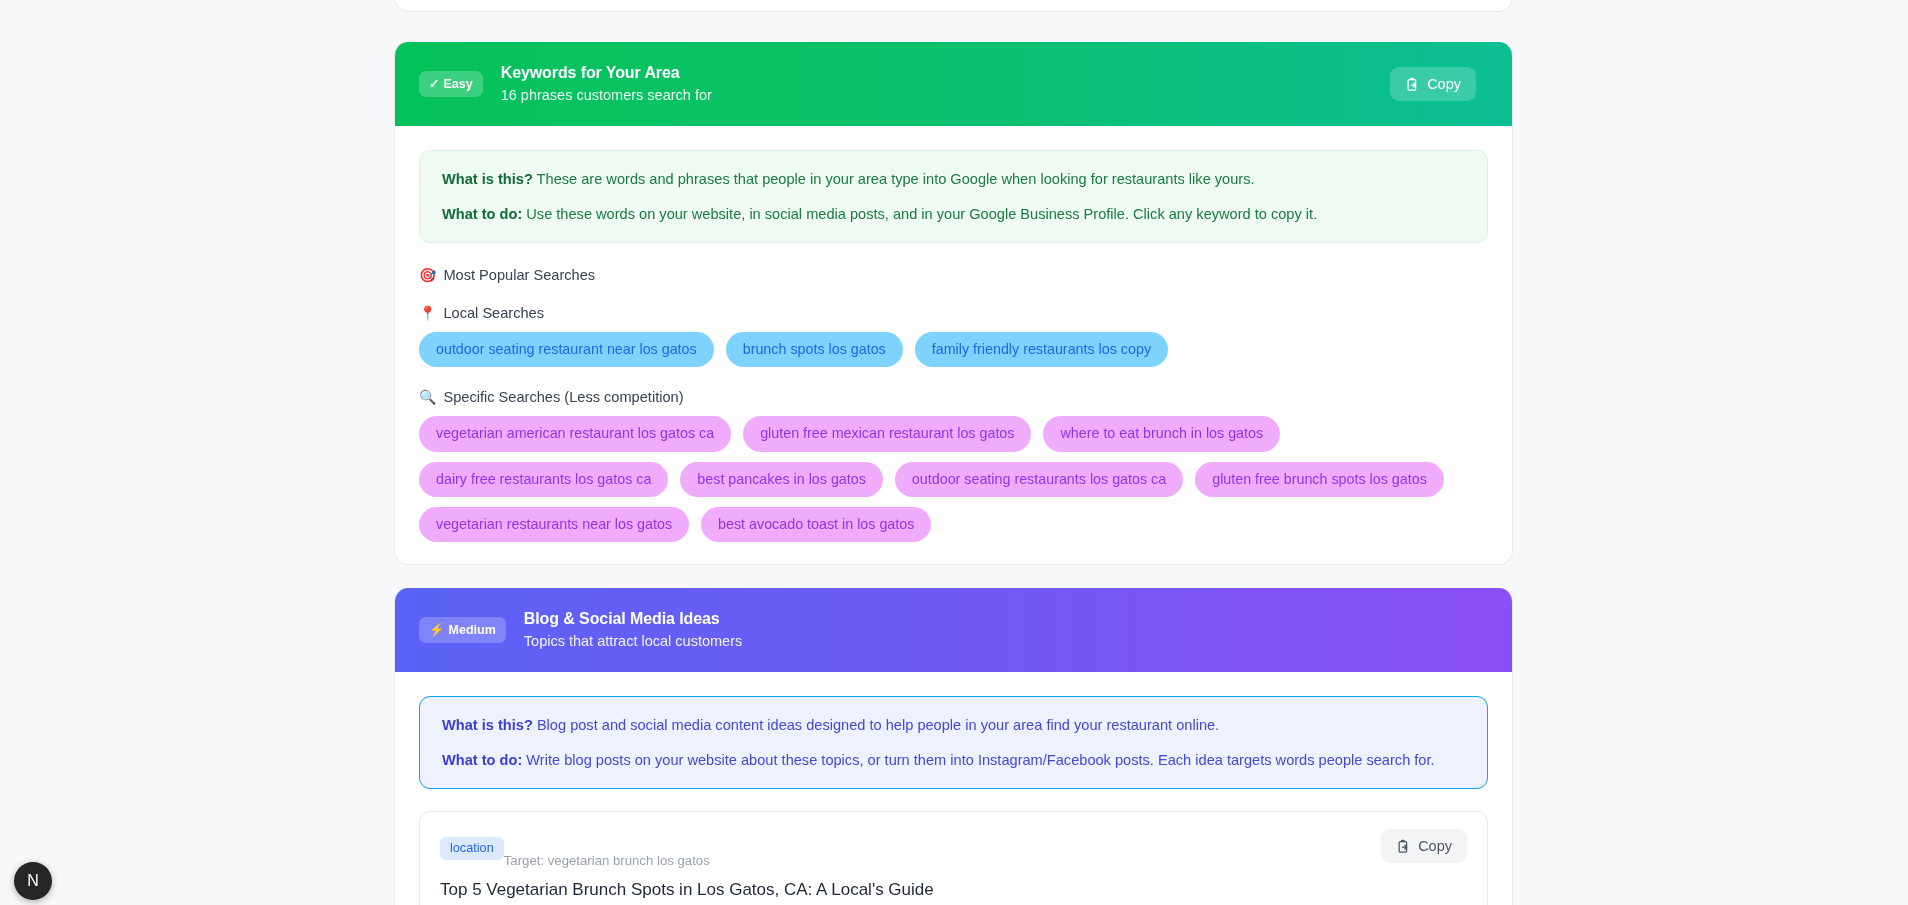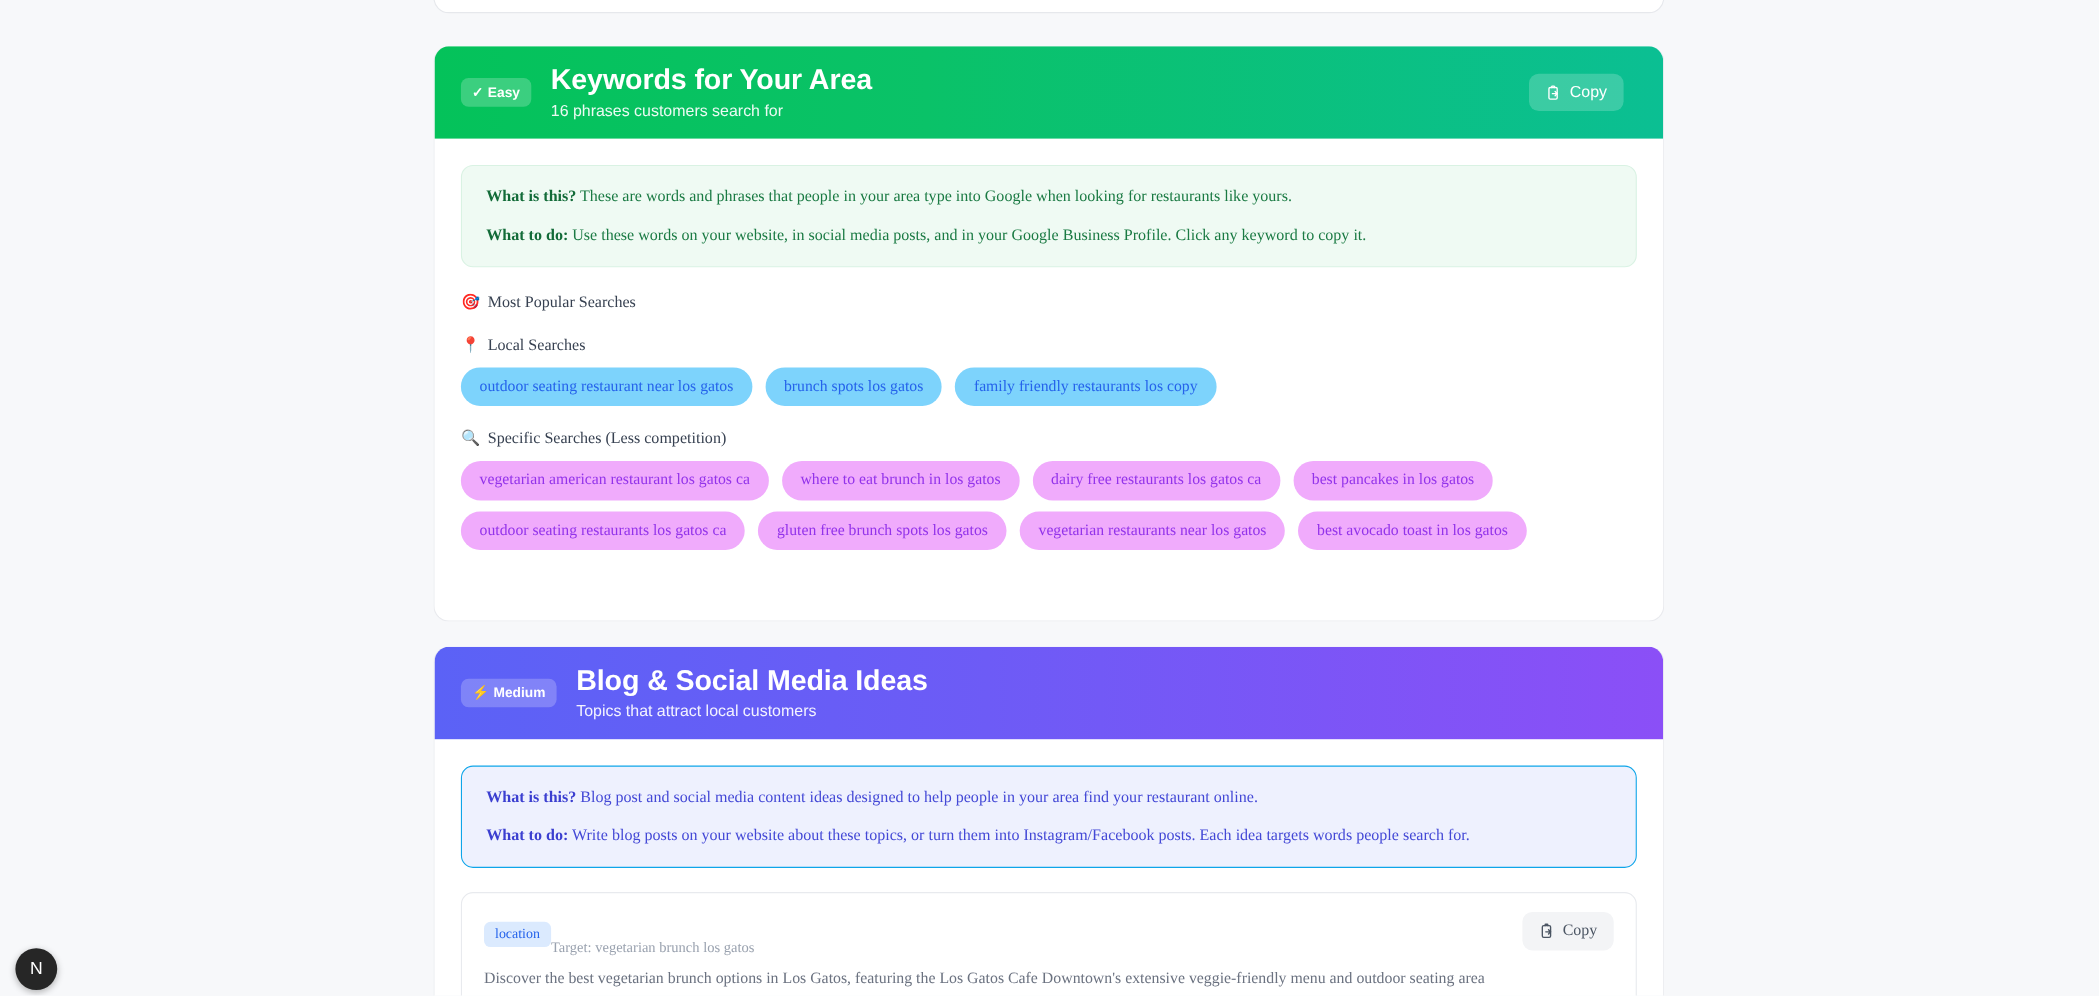--- a/index.html
+++ b/index.html
@@ -68,21 +68,21 @@
     border-radius: 7px;
     padding: 6px 10px;
     white-space: nowrap;
     flex: 0 0 auto;
   }
   .diff-badge .glyph { font-size: 12.5px; line-height: 1; }
 
   .sec-titles { margin-left: 18px; flex: 1 1 auto; min-width: 0; }
   .sec-title {
     color: #ffffff;
-    font-size: 26px;
+    font-size: 16px;
     font-weight: bold;
     letter-spacing: -0.1px;
     line-height: 1.15;
   }
   .sec-sub {
     color: rgba(255,255,255,0.92);
     font-size: 14.5px;
     margin-top: 5px;
     line-height: 1.2;
   }
@@ -98,21 +98,21 @@
     border: none;
     border-radius: 9px;
     padding: 9px 15px;
     cursor: pointer;
     font-family: inherit;
     flex: 0 0 auto;
   }
   .hdr-copy svg { display: block; }
 
   
-  .sec-body { padding: 24px 24px 0 24px; font-family: Liberation Serif, serif; }
+  .sec-body { padding: 24px 24px 0 24px; }
 
   .explain {
     border-radius: 11px;
     padding: 17px 22px;
     line-height: 1.55;
   }
   .explain.green  { background: #effaf3; border: 1px solid #d9f2e3; }
   .explain.purple { background: #eef1fe; border: 1px solid #0ea5e9; }
 
   .explain p { font-size: 14.6px; }
@@ -281,20 +281,21 @@
               <span class="pill local">family friendly restaurants los copy</span>
             </div>
           </div>
           <div class="kw-group">
             <div class="kw-group-title">
               <span class="emoji">🔍</span>
               <span>Specific Searches (Less competition)</span>
             </div>
             <div class="kw-pills">
               <span class="pill specific">vegetarian american restaurant los gatos ca</span>
+              <span class="pill specific">gluten free mexican restaurant los gatos</span>
               <span class="pill specific">where to eat brunch in los gatos</span>
               <span class="pill specific">dairy free restaurants los gatos ca</span>
               <span class="pill specific">best pancakes in los gatos</span>
               <span class="pill specific">outdoor seating restaurants los gatos ca</span>
               <span class="pill specific">gluten free brunch spots los gatos</span>
               <span class="pill specific">vegetarian restaurants near los gatos</span>
               <span class="pill specific">best avocado toast in los gatos</span>
             </div>
           </div>
         </div>
@@ -327,20 +328,21 @@
           <span>Write blog posts on your website about these topics, or turn them into Instagram/Facebook posts. Each idea targets words people search for.</span>
         </p>
       </div>
 
       <div id="idea-list">
           <div class="idea-card">
             <div class="idea-meta">
               <span class="idea-tag">location</span>
               <span class="idea-target">Target: vegetarian brunch los gatos</span>
             </div>
+            <div class="idea-title">Top 5 Vegetarian Brunch Spots in Los Gatos, CA: A Local's Guide</div>
             <div class="idea-desc">Discover the best vegetarian brunch options in Los Gatos, featuring the Los Gatos Cafe Downtown's extensive veggie-friendly menu and outdoor seating area</div>
             <button class="idea-copy">
               <span>
                 <svg width="15" height="15" viewBox="0 0 24 24" fill="none" stroke="#4b5563" stroke-width="2" stroke-linecap="round" stroke-linejoin="round">
                   <rect x="5" y="4" width="12" height="17" rx="2"></rect>
                   <path d="M9 4V3a1 1 0 0 1 1-1h2a1 1 0 0 1 1 1v1"></path>
                   <path d="M10 13h6M14 10l3 3-3 3"></path>
                 </svg>
               </span>
               <span>Copy</span>

